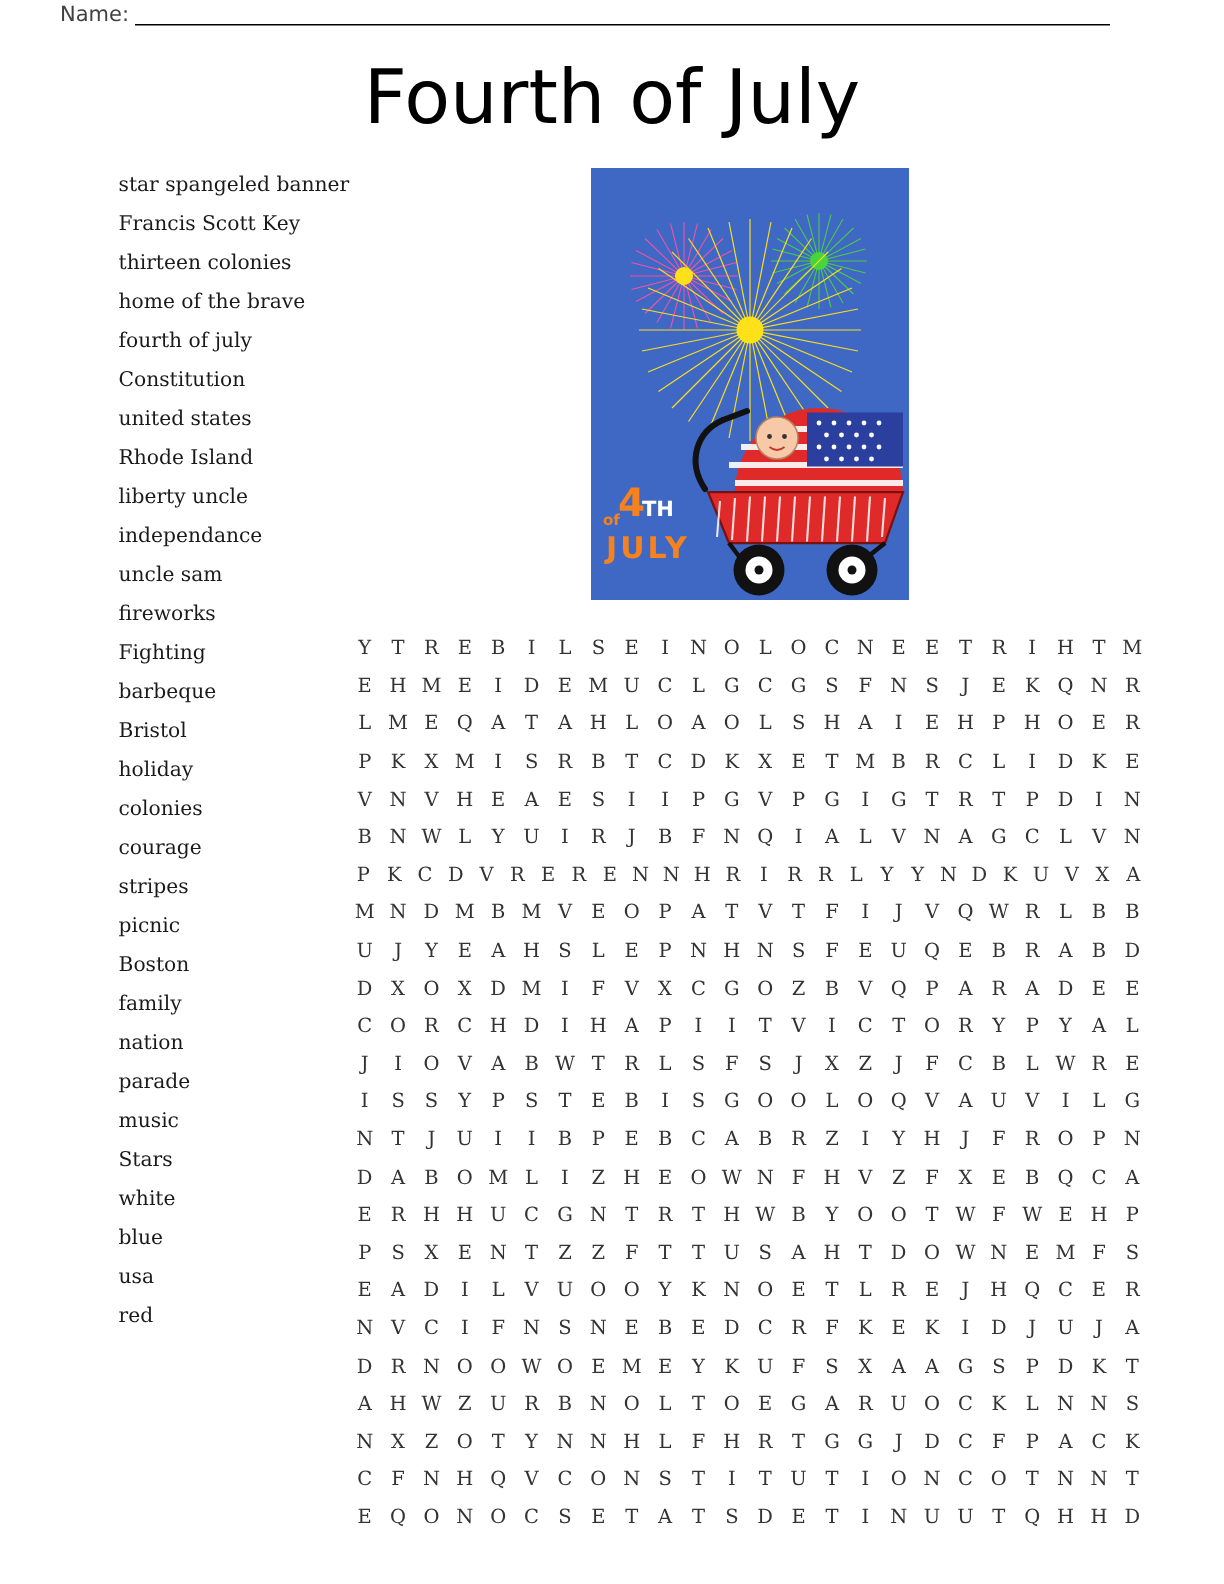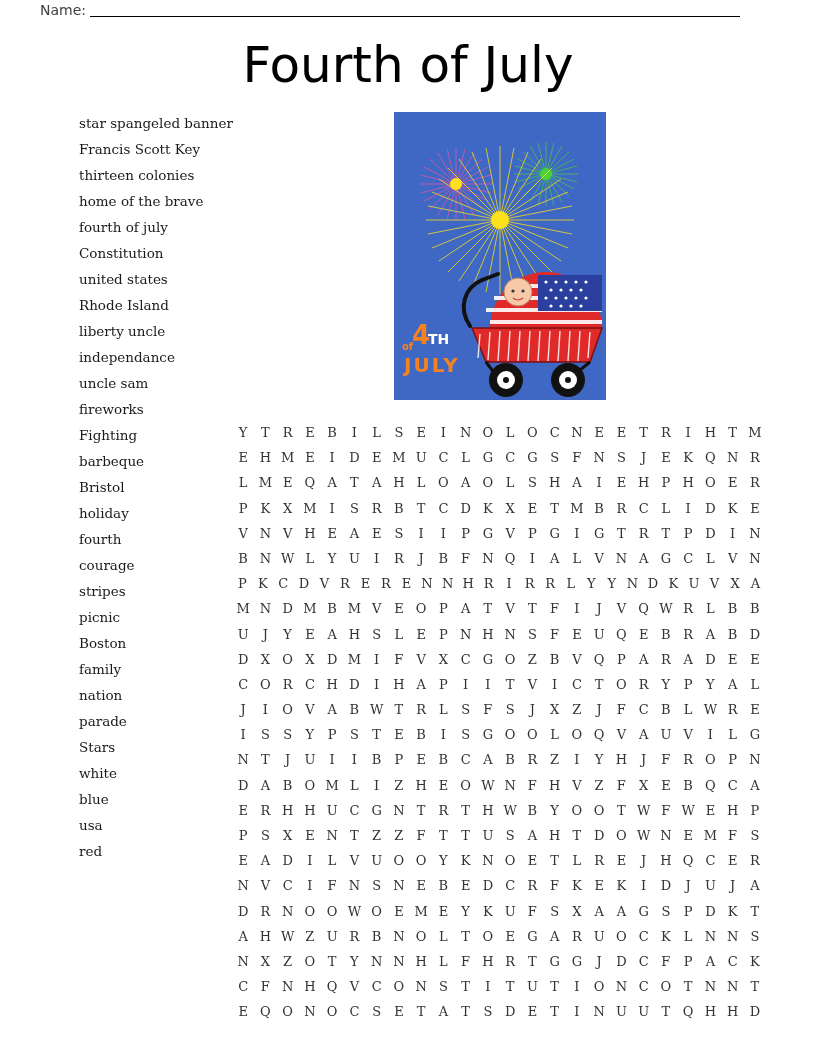--- a/index.html
+++ b/index.html
@@ -123,28 +123,29 @@
       <div class="word">united states</div>
       <div class="word">Rhode Island</div>
       <div class="word">liberty uncle</div>
       <div class="word">independance</div>
       <div class="word">uncle sam</div>
       <div class="word">fireworks</div>
       <div class="word">Fighting</div>
       <div class="word">barbeque</div>
       <div class="word">Bristol</div>
       <div class="word">holiday</div>
-      <div class="word">fourth</div>
+      <div class="word">colonies</div>
       <div class="word">courage</div>
       <div class="word">stripes</div>
       <div class="word">picnic</div>
       <div class="word">Boston</div>
       <div class="word">family</div>
       <div class="word">nation</div>
       <div class="word">parade</div>
+      <div class="word">music</div>
       <div class="word">Stars</div>
       <div class="word">white</div>
       <div class="word">blue</div>
       <div class="word">usa</div>
       <div class="word">red</div>
     </div>
 
   <div class="picture">
     <svg class="pic-svg" width="212" height="288" viewBox="0 0 212 288" xmlns="http://www.w3.org/2000/svg">
       <rect x="0" y="0" width="212" height="288" fill="#3f68c4"></rect>

